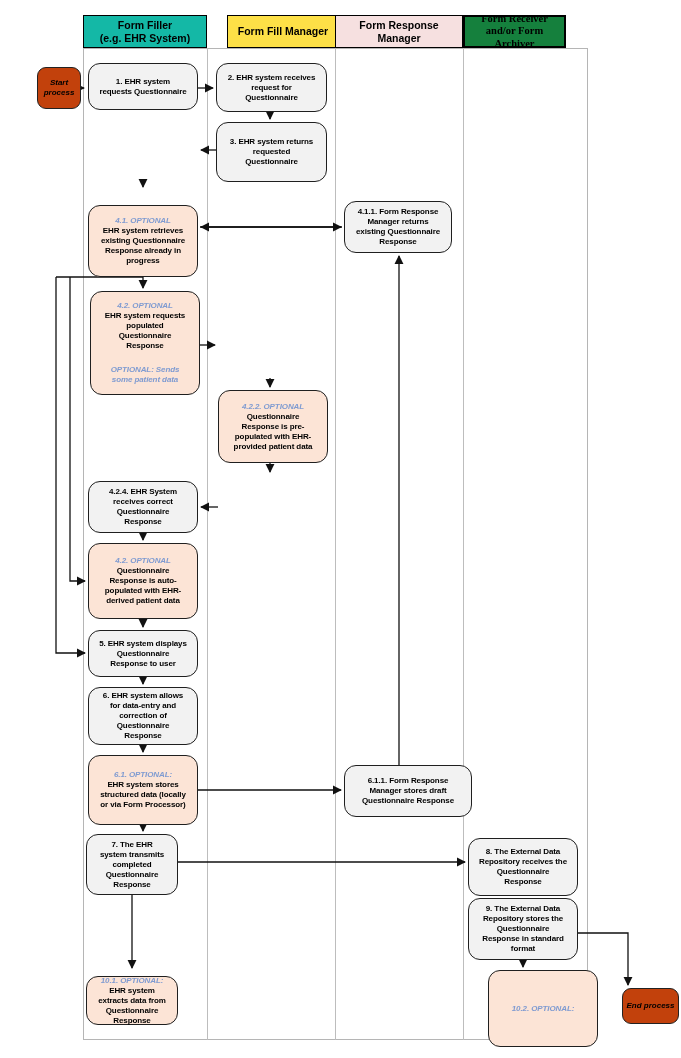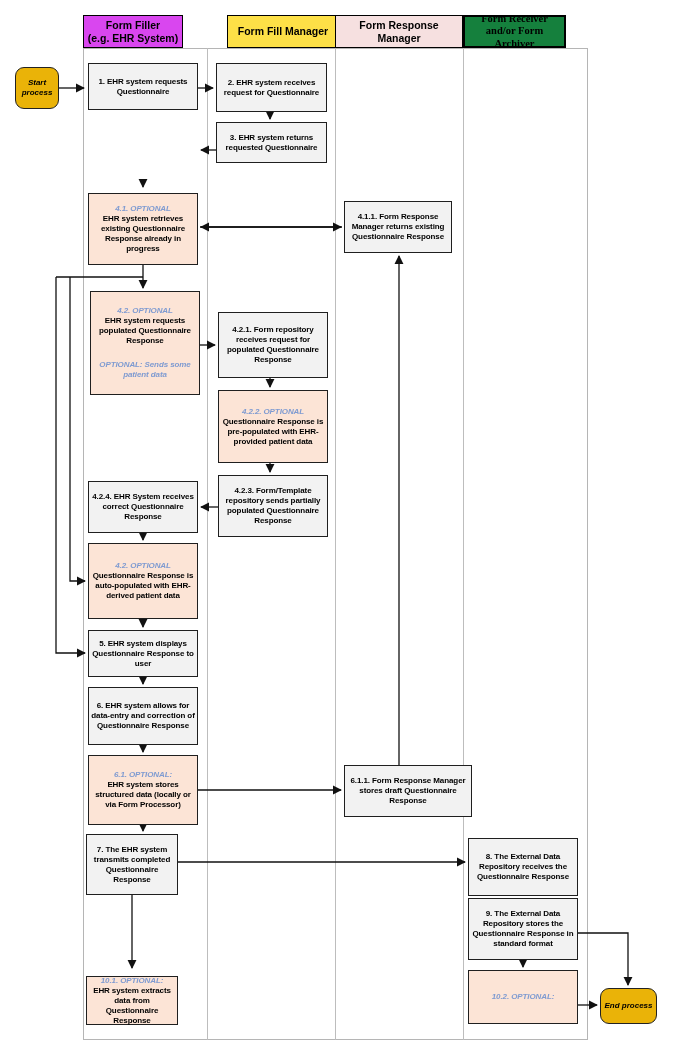--- a/index.html
+++ b/index.html
@@ -7,41 +7,41 @@
          font-family:"Liberation Sans",sans-serif;}
   .lane-body{position:absolute;left:83px;top:48px;width:505px;height:992px;
              border:1px solid #b5b5b5;box-sizing:border-box;background:#fff;}
   .lane-div{position:absolute;top:48px;width:1px;height:992px;background:#bdbdbd;}
   .lane-head{position:absolute;top:15px;height:33px;box-sizing:border-box;border:1px solid #000;
              display:flex;flex-direction:column;align-items:center;justify-content:center;
              text-align:center;font-weight:700;font-size:10.5px;line-height:1.18;color:#000;}
   .lane-head.thick{border-width:2px;}
   svg.wires{position:absolute;left:0;top:0;pointer-events:none;}
   .node{position:absolute;box-sizing:border-box;background:#f2f2f2;border:1.4px solid #1f1f1f;
-        border-radius:0;display:flex;flex-direction:column;align-items:center;justify-content:center;
+        border-radius:12px;display:flex;flex-direction:column;align-items:center;justify-content:center;
         text-align:center;font-size:8px;font-weight:700;line-height:1.25;color:#000;
-        padding:2px 0;letter-spacing:-0.1px;}
+        padding:2px 10px;letter-spacing:-0.1px;}
   .node.orange{background:#fce4d6;}
   .olabel{color:#7f9bd1;font-style:italic;}
   .note{color:#7f9bd1;font-style:italic;margin-top:14px;}
-  .terminator{position:absolute;box-sizing:border-box;background:#eab308;border:1.4px solid #222;
+  .terminator{position:absolute;box-sizing:border-box;background:#c2410c;border:1.4px solid #222;
               border-radius:9px;display:flex;align-items:center;justify-content:center;text-align:center;
-              font-size:8px;font-weight:600;font-style:italic;color:#000;line-height:1.3;}
+              font-size:8px;font-weight:600;font-style:italic;color:#000;line-height:1.3;margin-left:22px;}
 </style>
 </head>
 <body>
 
 <div class="stage">
 
   <div class="lane-body"></div>
   <div class="lane-div" style="left:207px"></div>
   <div class="lane-div" style="left:335px"></div>
   <div class="lane-div" style="left:463px"></div>
 
-  <div class="lane-head" style="left: 83px; width: 100px; background: #d946ef;">
+  <div class="lane-head" style="left: 83px; width: 124px; background: #14b8a6;">
     <span>Form Filler</span>
     <span>(e.g. EHR System)</span>
   </div>
   <div class="lane-head" style="left: 207px; width: 112px; background: #fde047; margin-left: 20px;">
     <span>Form Fill Manager</span>
   </div>
   <div class="lane-head" style="left: 335px; width: 128px; background: rgb(246, 224, 224);">
     <span>Form Response</span>
     <span>Manager</span>
   </div>
@@ -91,21 +91,21 @@
   <div class="terminator" style="left:15px;top:67px;width:44px;height:42px">
     <span>Start process</span>
   </div>
   <div class="terminator" style="left:600px;top:988px;width:57px;height:36px">
     <span>End process</span>
   </div>
 
   <div class="node" style="left:88px;top:63px;width:110px;height:47px">
     <div class="ntext">1. EHR system requests Questionnaire</div>
   </div>
-  <div class="node orange" style="left:88px;top:193px;width:110px;height:72px">
+  <div class="node orange" style="left:88px;top:205px;width:110px;height:72px">
     <div class="olabel">4.1. OPTIONAL</div>
     <div class="ntext">EHR system retrieves existing Questionnaire Response already in progress</div>
   </div>
   <div class="node orange" style="left:90px;top:291px;width:110px;height:104px">
     <div class="olabel">4.2. OPTIONAL</div>
     <div class="ntext">EHR system requests populated Questionnaire Response</div>
     <div class="note">OPTIONAL: Sends some patient data</div>
   </div>
   <div class="node" style="left:88px;top:481px;width:110px;height:52px">
     <div class="ntext">4.2.4. EHR System receives correct Questionnaire Response</div>
@@ -128,44 +128,38 @@
     <div class="ntext">7. The EHR system transmits completed Questionnaire Response</div>
   </div>
   <div class="node orange" style="left:86px;top:976px;width:92px;height:49px">
     <div class="olabel">10.1. OPTIONAL:</div>
     <div class="ntext">EHR system extracts data from Questionnaire Response</div>
   </div>
 
   <div class="node" style="left:216px;top:63px;width:111px;height:49px">
     <div class="ntext">2. EHR system receives request for Questionnaire</div>
   </div>
-  <div class="node" style="left:216px;top:122px;width:111px;height:41px">
+  <div class="node" style="left:216px;top:122px;width:111px;height:60px">
     <div class="ntext">3. EHR system returns requested Questionnaire</div>
-  </div>
-  <div class="node" style="left:218px;top:312px;width:110px;height:66px">
-    <div class="ntext">4.2.1. Form repository receives request for populated Questionnaire Response</div>
   </div>
   <div class="node orange" style="left:218px;top:390px;width:110px;height:73px">
     <div class="olabel">4.2.2. OPTIONAL</div>
     <div class="ntext">Questionnaire Response is pre-populated with EHR-provided patient data</div>
-  </div>
-  <div class="node" style="left:218px;top:475px;width:110px;height:62px">
-    <div class="ntext">4.2.3. Form/Template repository sends partially populated Questionnaire Response</div>
   </div>
 
   <div class="node" style="left:344px;top:201px;width:108px;height:52px">
     <div class="ntext">4.1.1. Form Response Manager returns existing Questionnaire Response</div>
   </div>
   <div class="node" style="left:344px;top:765px;width:128px;height:52px">
     <div class="ntext">6.1.1. Form Response Manager stores draft Questionnaire Response</div>
   </div>
 
   <div class="node" style="left:468px;top:838px;width:110px;height:58px">
     <div class="ntext">8. The External Data Repository receives the Questionnaire Response</div>
   </div>
   <div class="node" style="left:468px;top:898px;width:110px;height:62px">
     <div class="ntext">9. The External Data Repository stores the Questionnaire Response in standard format</div>
   </div>
-  <div class="node orange" style="left:468px;top:970px;width:110px;height:54px">
+  <div class="node orange" style="left:488px;top:970px;width:110px;height:77px">
     <div class="olabel">10.2. OPTIONAL:</div>
   </div>
 
 </div>
 
 </body></html>

